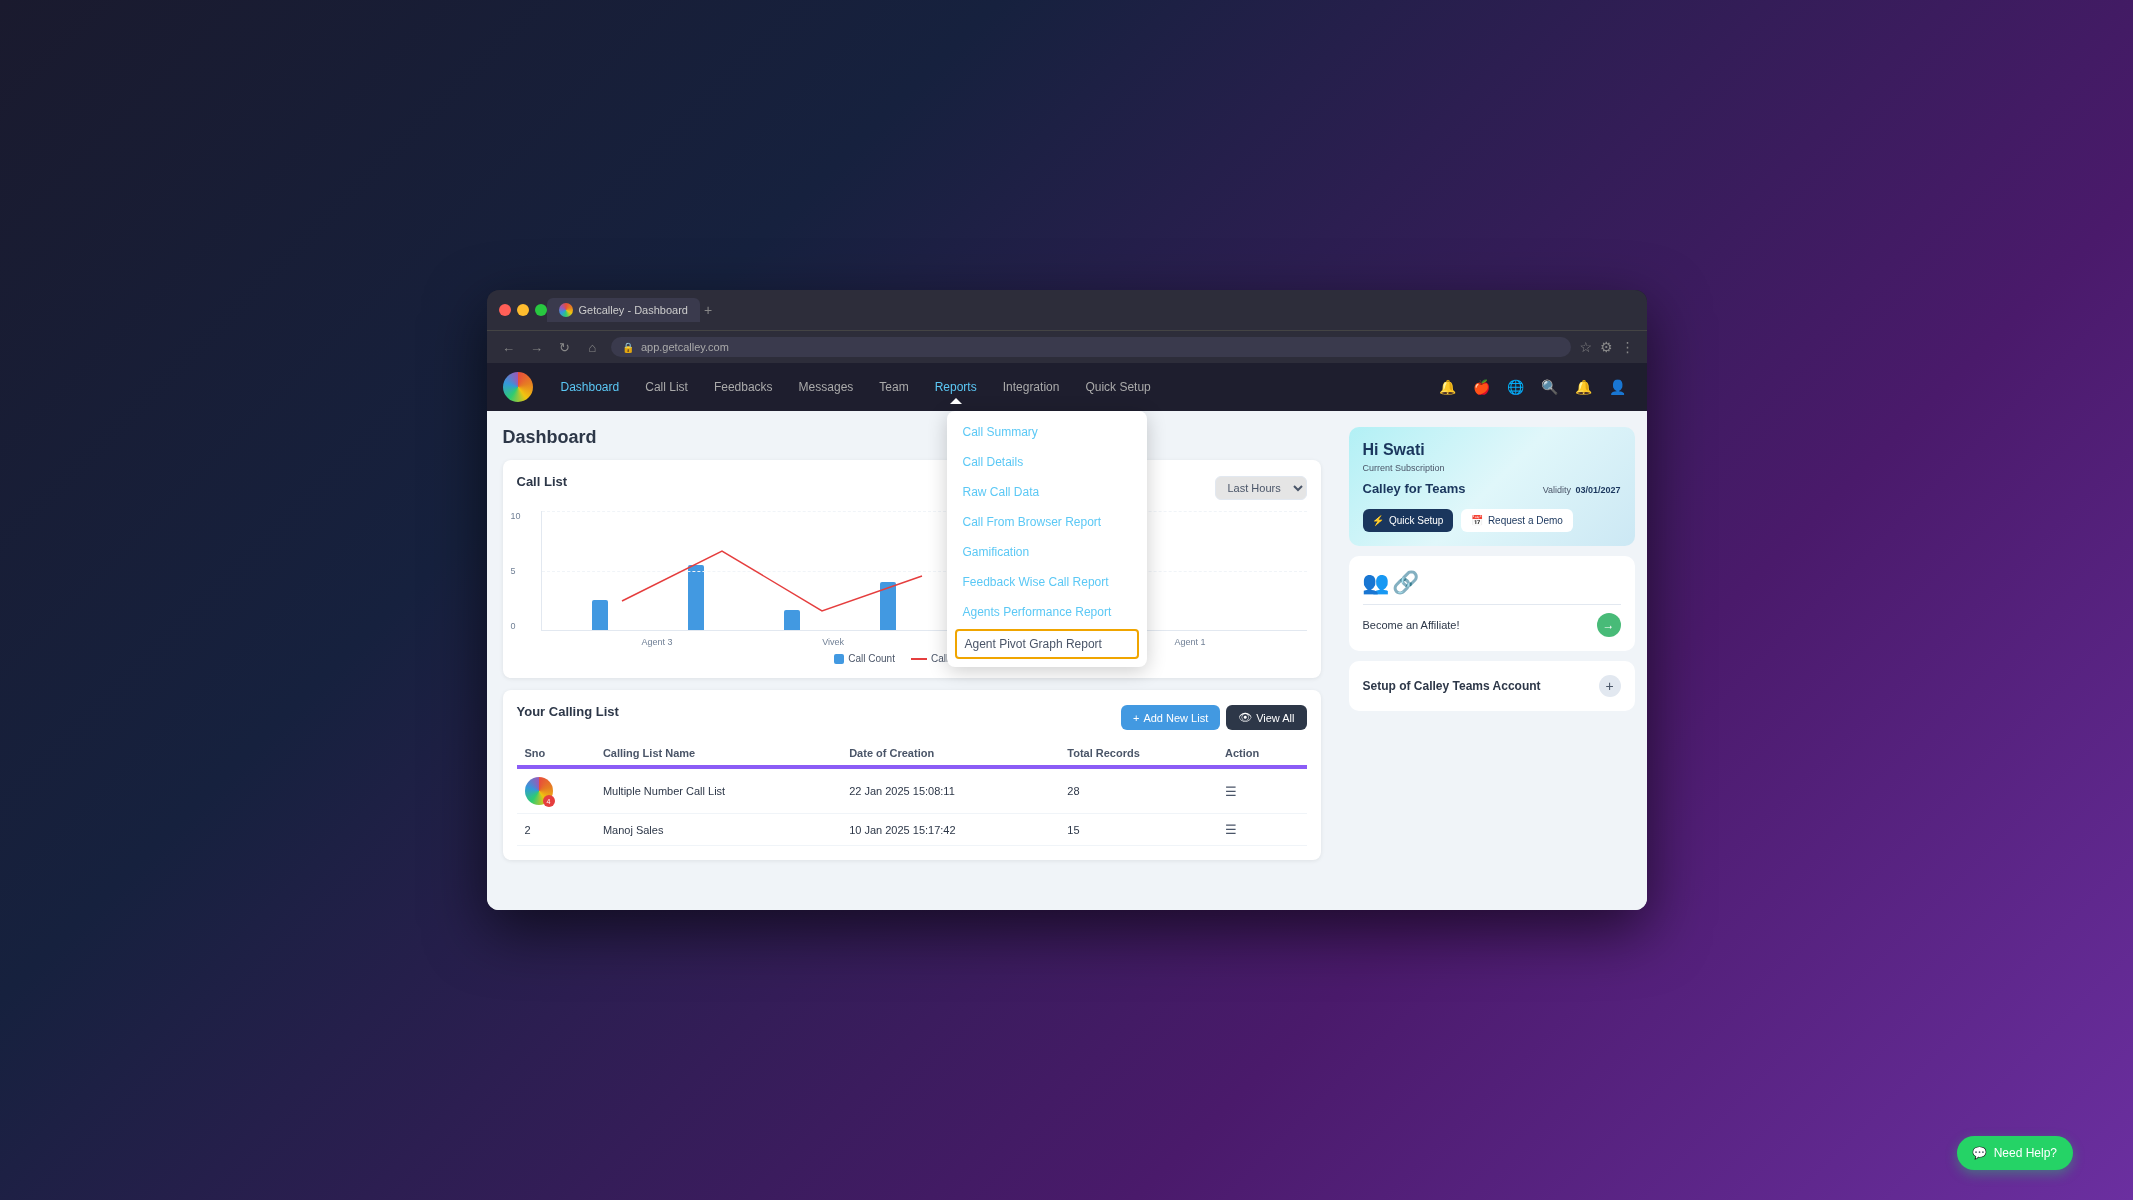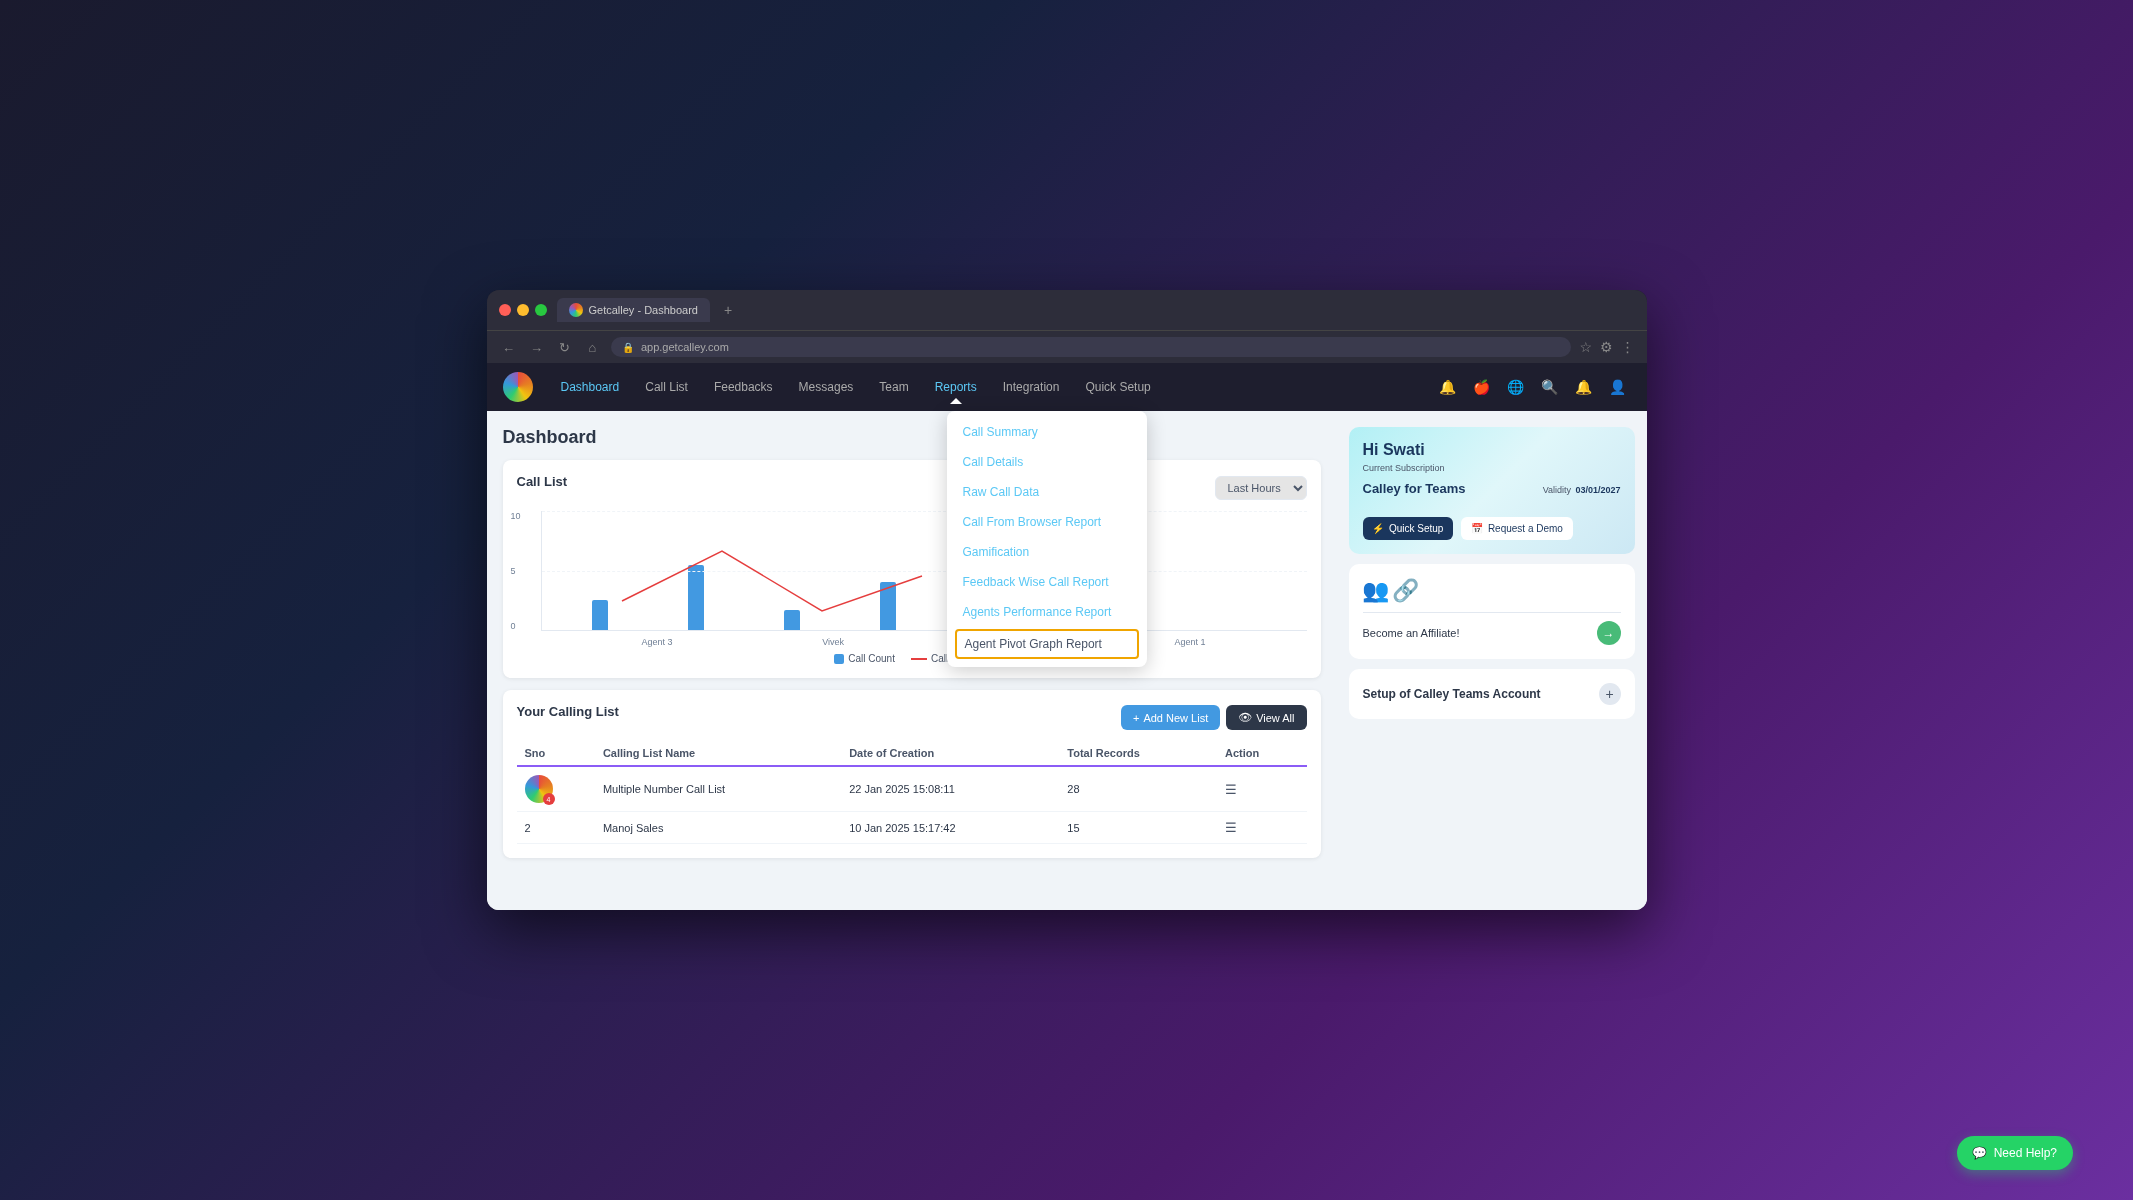--- a/index.html
+++ b/index.html
@@ -24,21 +24,21 @@
       display: flex;
       flex-direction: column;
     }
 
     
     .browser-chrome {
       background: #2d2d3a;
       padding: 8px 12px;
       display: flex;
       align-items: center;
-      gap: 10px;
+      gap: 0;
       flex-shrink: 0;
     }
     .traffic-lights {
       display: flex;
       gap: 6px;
     }
     .traffic-light {
       width: 12px;
       height: 12px;
       border-radius: 50%;
@@ -312,21 +312,21 @@
     table {
       width: 100%;
       border-collapse: collapse;
       font-size: 11px;
     }
     th {
       text-align: left;
       padding: 6px 8px;
       color: #4a5568;
       font-weight: 600;
-      border-bottom: 2px solid #8b5cf6;
+      border-bottom: 4px solid #8b5cf6;
     }
     td {
       padding: 8px 8px;
       color: #2d3748;
       border-bottom: 1px solid #f0f4f8;
     }
     .avatar-cell {
       display: flex;
       align-items: center;
       gap: 6px;
@@ -383,21 +383,21 @@
     }
     .hi-sub {
       font-size: 9px;
       color: #4a5568;
       margin-bottom: 6px;
     }
     .subscription-row {
       display: flex;
       justify-content: space-between;
       align-items: baseline;
-      margin-bottom: 20px;
+      margin-bottom: 12px;
     }
     .sub-name {
       font-size: 13px;
       font-weight: 700;
       color: #1a365d;
     }
     .validity-text {
       font-size: 9px;
       color: #4a5568;
       text-align: center;

